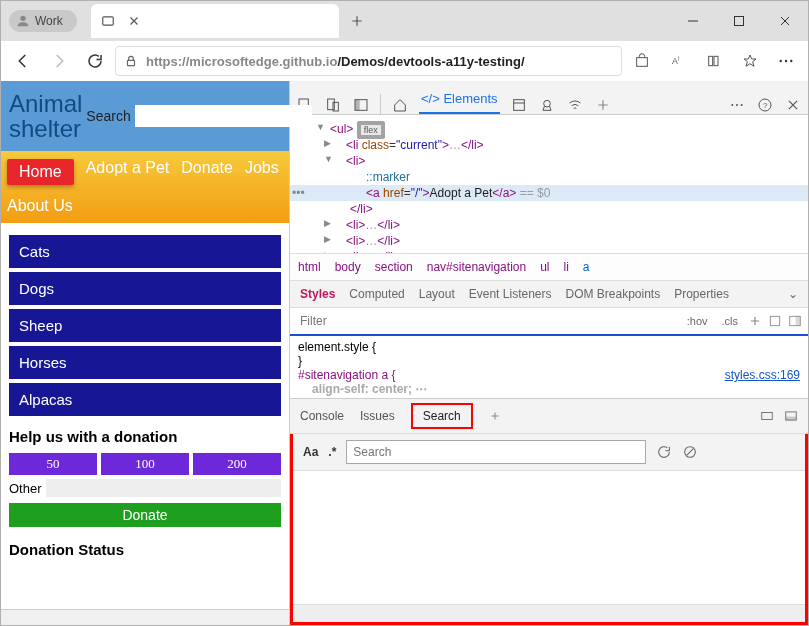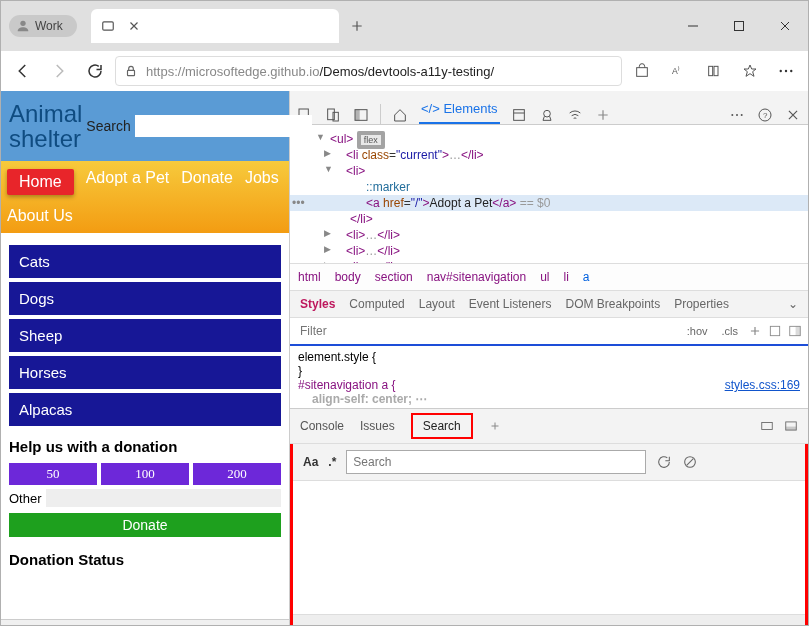--- a/index.html
+++ b/index.html
@@ -1,34 +1,34 @@
 <!DOCTYPE html>
 <html><head>
 <meta charset="utf-8">
 <style>
 * { margin: 0; padding: 0; box-sizing: border-box; font-family: "Segoe UI", Arial, sans-serif; }
 body { width: 809px; height: 626px; background: #e8e8e8; overflow: hidden; border: 1px solid #b0b0b0; position: relative; }
 
 
-.titlebar { height: 50px; display: flex; align-items: center; background: #e0e0e0; }
+.titlebar { height: 40px; display: flex; align-items: center; background: #e0e0e0; }
 .work-pill { margin-left: 8px; background: #c9c9c9; border-radius: 14px; padding: 3px 14px 3px 6px; display: flex; align-items: center; font-size: 12px; color: #444; }
 .work-pill svg { width: 16px; height: 16px; margin-right: 4px; }
 .tab { margin-left: 14px; background: #fff; height: 34px; border-radius: 6px 6px 0 0; display: flex; align-items: center; padding: 0 10px; font-size: 12px; color: #333; width: 248px; }
 .tab-favicon { width: 14px; height: 14px; margin-right: 6px; }
 .tab-title { flex: 1; white-space: nowrap; overflow: hidden; text-overflow: ellipsis; }
 .tab-close { width: 14px; height: 14px; margin-left: 6px; }
 .newtab { width: 28px; height: 28px; display: flex; align-items: center; justify-content: center; margin-left: 4px; }
 .win-controls { margin-left: auto; display: flex; }
 .win-btn { width: 46px; height: 32px; display: flex; align-items: center; justify-content: center; }
 
 .addrbar { height: 40px; background: #fff; display: flex; align-items: center; padding: 0 6px; gap: 4px; }
 .ab-btn { width: 32px; height: 32px; display: flex; align-items: center; justify-content: center; }
 .url-box { flex: 1; height: 30px; border: 1px solid #ddd; border-radius: 4px; display: flex; align-items: center; padding: 0 8px; font-size: 13px; }
 .url-lock { width: 14px; margin-right: 8px; color: #666; }
-.url-text { flex: 1; color: #888; }
+.url-text { flex: 1; color: #888; font-weight: bold; }
 .url-text .dark { color: #222; }
 
 
 .content { display: flex; height: calc(100% - 80px); }
 .page { width: 288px; background: #fff; position: relative; display: flex; flex-direction: column; }
 .devtools { flex: 1; background: #f3f3f3; display: flex; flex-direction: column; border-left: 1px solid #ccc; }
 
 
 .shelter-head { background: #5a9bd5; padding: 10px 8px; display: flex; align-items: center; }
 .shelter-title { font-size: 24px; color: #0f4c81; line-height: 1.05; }

